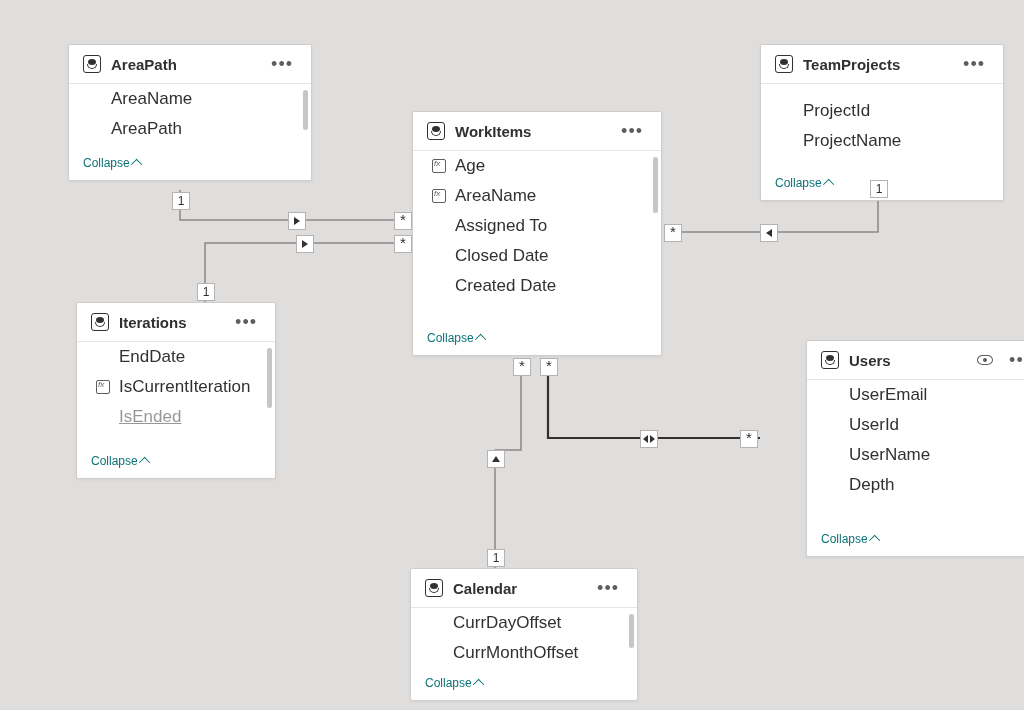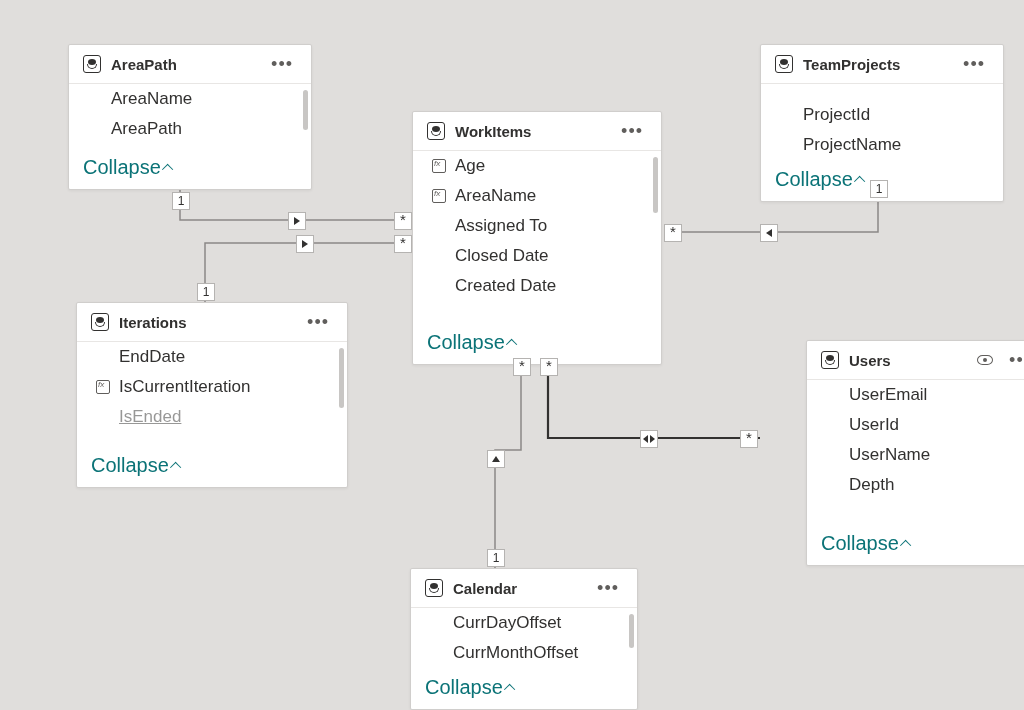--- a/index.html
+++ b/index.html
@@ -135,21 +135,21 @@
     content: "fx";
     font-size: 8px;
     font-style: italic;
     position: absolute;
     top: -1px; left: 1px;
     color: #605e5c;
   }
   .collapse-row {
     padding: 8px 14px 10px;
     color: #0b7377;
-    font-size: 20px;
+    font-size: 12px;
     display: flex;
     align-items: center;
     gap: 4px;
     cursor: pointer;
   }
   .chev-up {
     display: inline-block;
     width: 8px; height: 8px;
     border-left: 1.5px solid #0b7377;
     border-top: 1.5px solid #0b7377;
@@ -259,43 +259,43 @@
         <span class="col-icon blank"></span>
         <span>Created Date</span>
       </div>
     </div>
     <div class="collapse-row">
       <span>Collapse</span>
       <span class="chev-up"></span>
     </div>
   </div>
 
-  <div class="table-card" style="left:760px; top:44px; width:244px;">
+  <div class="table-card" style="left:760px; top:44px; width:244px;gap:12px;">
     <div class="card-header">
       <span class="db-icon"></span>
       <span class="card-title">TeamProjects</span>
       <span class="more-btn">•••</span>
     </div>
-    <div class="field-list" style="height:60px;margin-top:16px;">
+    <div class="field-list" style="height:60px;">
       <div class="field-row">
         <span class="col-icon blank"></span>
         <span>ProjectId</span>
       </div>
       <div class="field-row">
         <span class="col-icon blank"></span>
         <span>ProjectName</span>
       </div>
     </div>
     <div class="collapse-row">
       <span>Collapse</span>
       <span class="chev-up"></span>
     </div>
   </div>
 
-  <div class="table-card" style="left:76px; top:302px; width:272px;">
+  <div class="table-card" style="left:76px; top:302px; width:200px;">
     <div class="card-header">
       <span class="db-icon"></span>
       <span class="card-title">Iterations</span>
       <span class="more-btn">•••</span>
     </div>
     <div class="field-list" style="height:104px;">
       <div class="field-scroll" style="height:60px;"></div>
       <div class="field-row">
         <span class="col-icon blank"></span>
         <span>EndDate</span>

